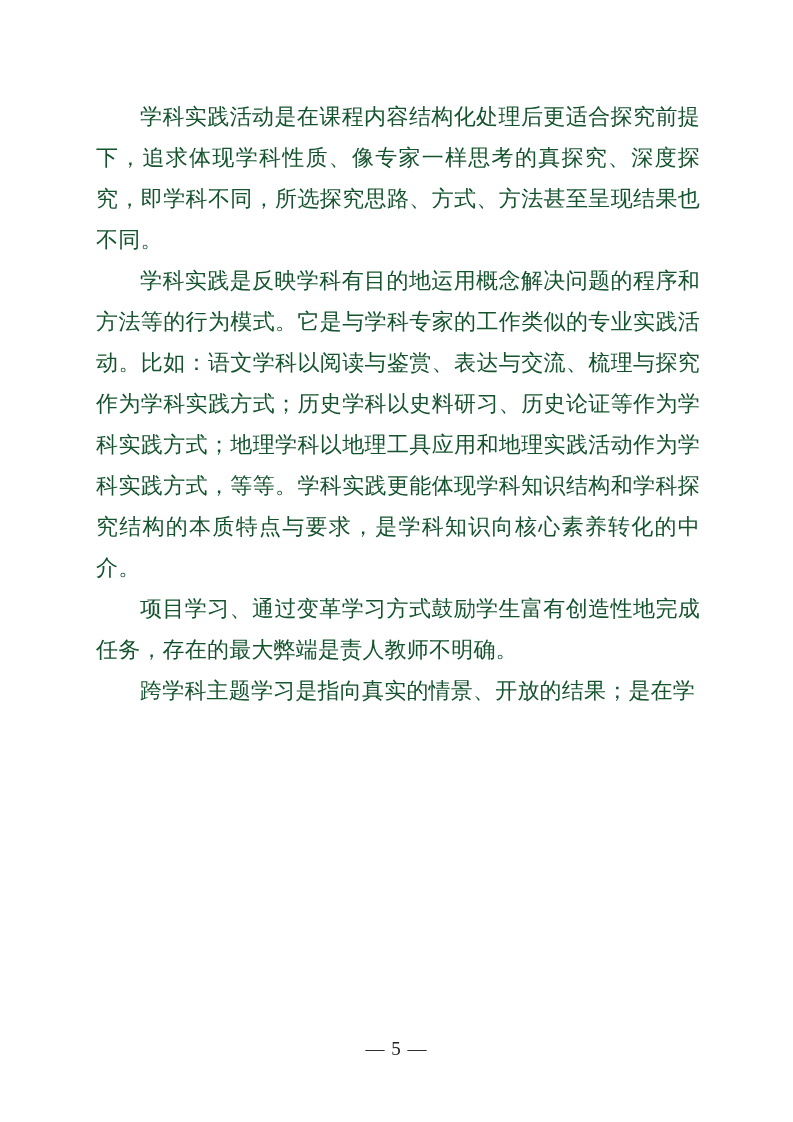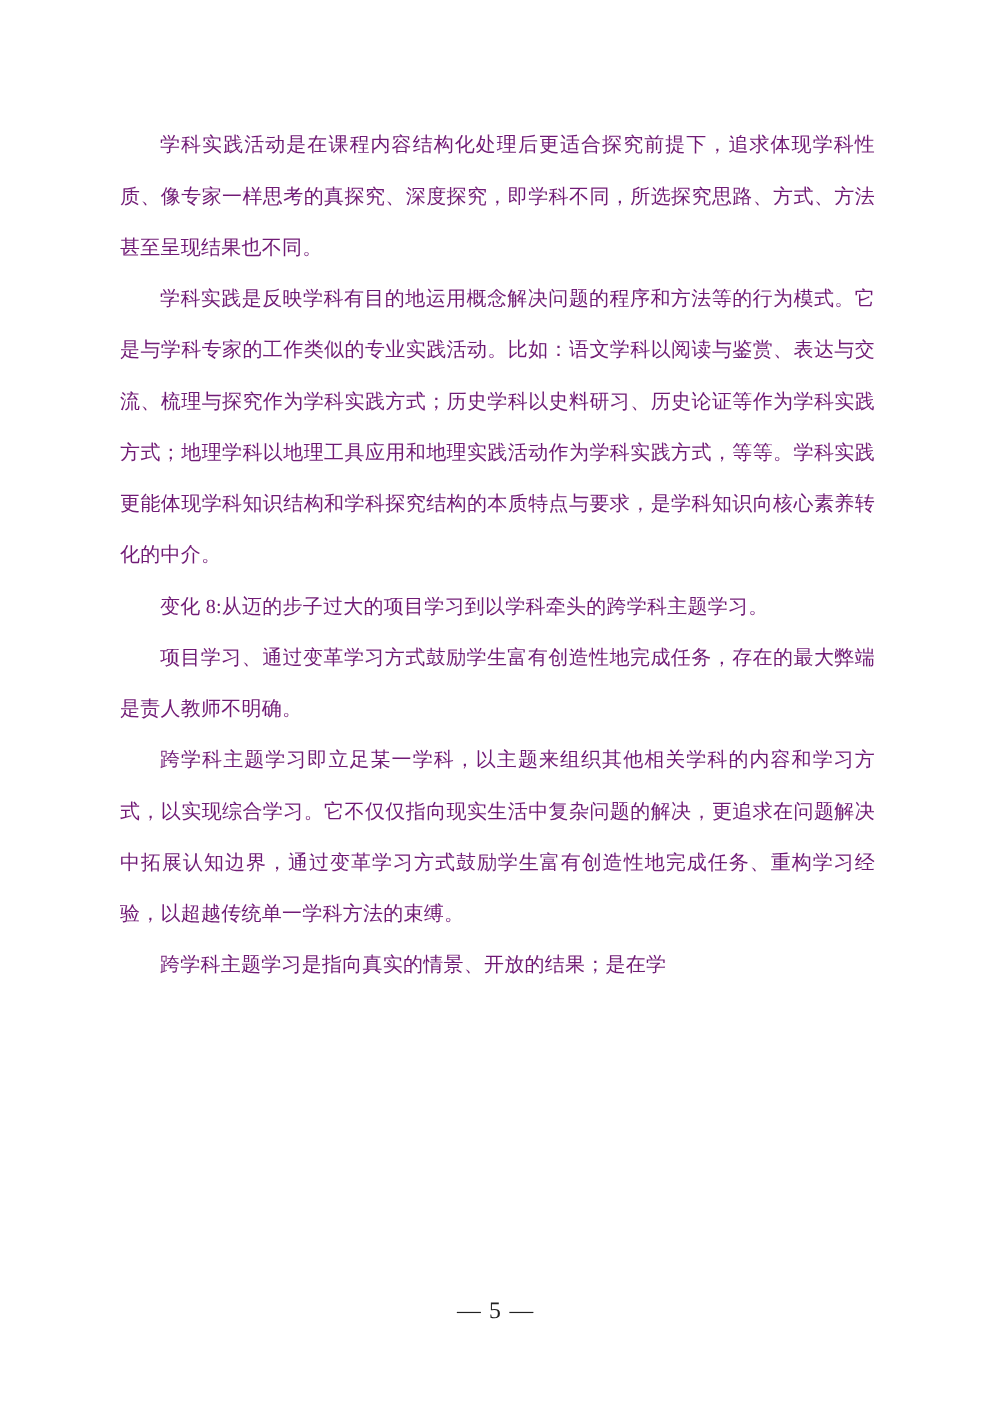--- a/index.html
+++ b/index.html
@@ -19,48 +19,46 @@
     box-sizing: border-box;
     overflow: hidden;
   }
   .content {
     position: absolute;
     left: 96px;
     top: 96px;
     width: 604px;
   }
   .para {
-    font-size: 16px;
+    font-size: 22px;
     line-height: 41px;
     text-align: justify;
     text-justify: inter-ideograph;
     text-indent: 2em;
     margin: 0 0 0 0;
     letter-spacing: 0.2px;
     font-family: "Liberation Serif", "DejaVu Serif", serif;
-    color: #701a75;
+    color: #14532d;
   }
   .footer {
     position: absolute;
     left: 0;
     right: 0;
     bottom: 62px;
     text-align: center;
     font-size: 19px;
     color: #222222;
     font-family: "Liberation Serif", "DejaVu Serif", serif;
     letter-spacing: 1px;
   }
 </style>
 </head>
 <body>
 
 <div class="page">
   <div class="content">
     <p class="para">学科实践活动是在课程内容结构化处理后更适合探究前提下，追求体现学科性质、像专家一样思考的真探究、深度探究，即学科不同，所选探究思路、方式、方法甚至呈现结果也不同。</p>
     <p class="para">学科实践是反映学科有目的地运用概念解决问题的程序和方法等的行为模式。它是与学科专家的工作类似的专业实践活动。比如：语文学科以阅读与鉴赏、表达与交流、梳理与探究作为学科实践方式；历史学科以史料研习、历史论证等作为学科实践方式；地理学科以地理工具应用和地理实践活动作为学科实践方式，等等。学科实践更能体现学科知识结构和学科探究结构的本质特点与要求，是学科知识向核心素养转化的中介。</p>
-    <p class="para">变化 8:从迈的步子过大的项目学习到以学科牵头的跨学科主题学习。</p>
     <p class="para">项目学习、通过变革学习方式鼓励学生富有创造性地完成任务，存在的最大弊端是责人教师不明确。</p>
-    <p class="para">跨学科主题学习即立足某一学科，以主题来组织其他相关学科的内容和学习方式，以实现综合学习。它不仅仅指向现实生活中复杂问题的解决，更追求在问题解决中拓展认知边界，通过变革学习方式鼓励学生富有创造性地完成任务、重构学习经验，以超越传统单一学科方法的束缚。</p>
     <p class="para">跨学科主题学习是指向真实的情景、开放的结果；是在学</p>
   </div>
   <div class="footer">— 5 —</div>
 </div>
 
 </body></html>

